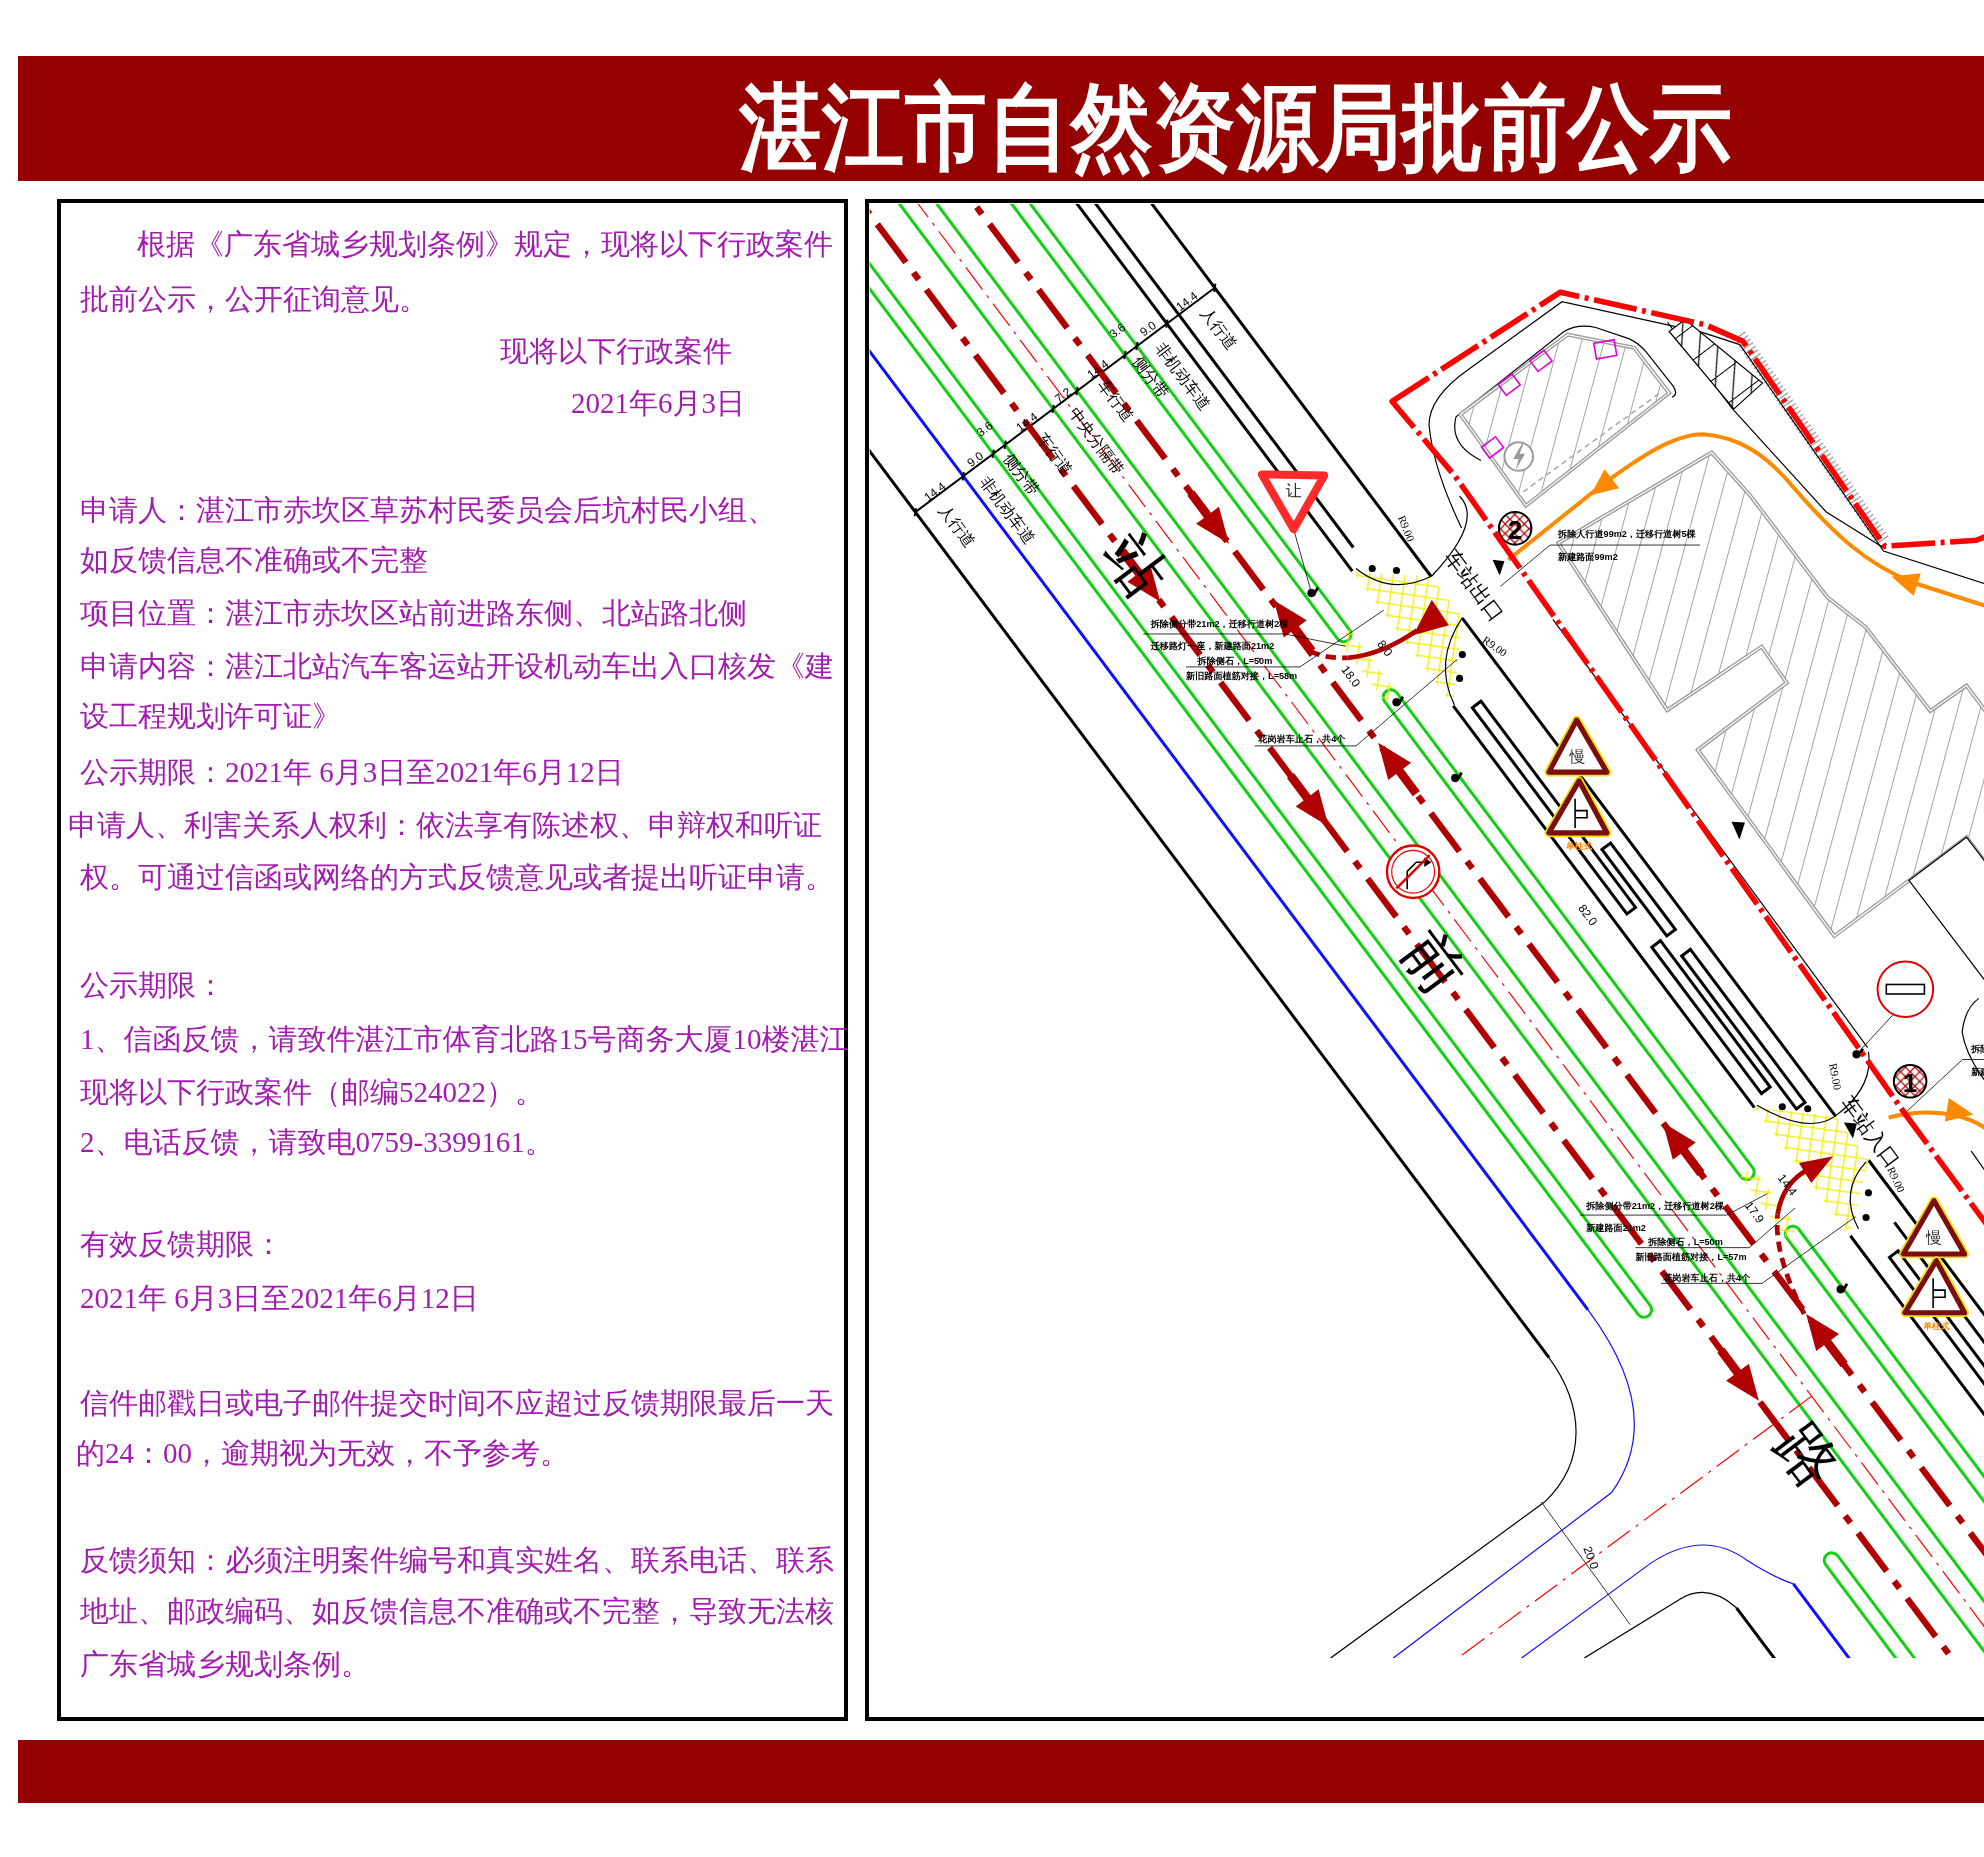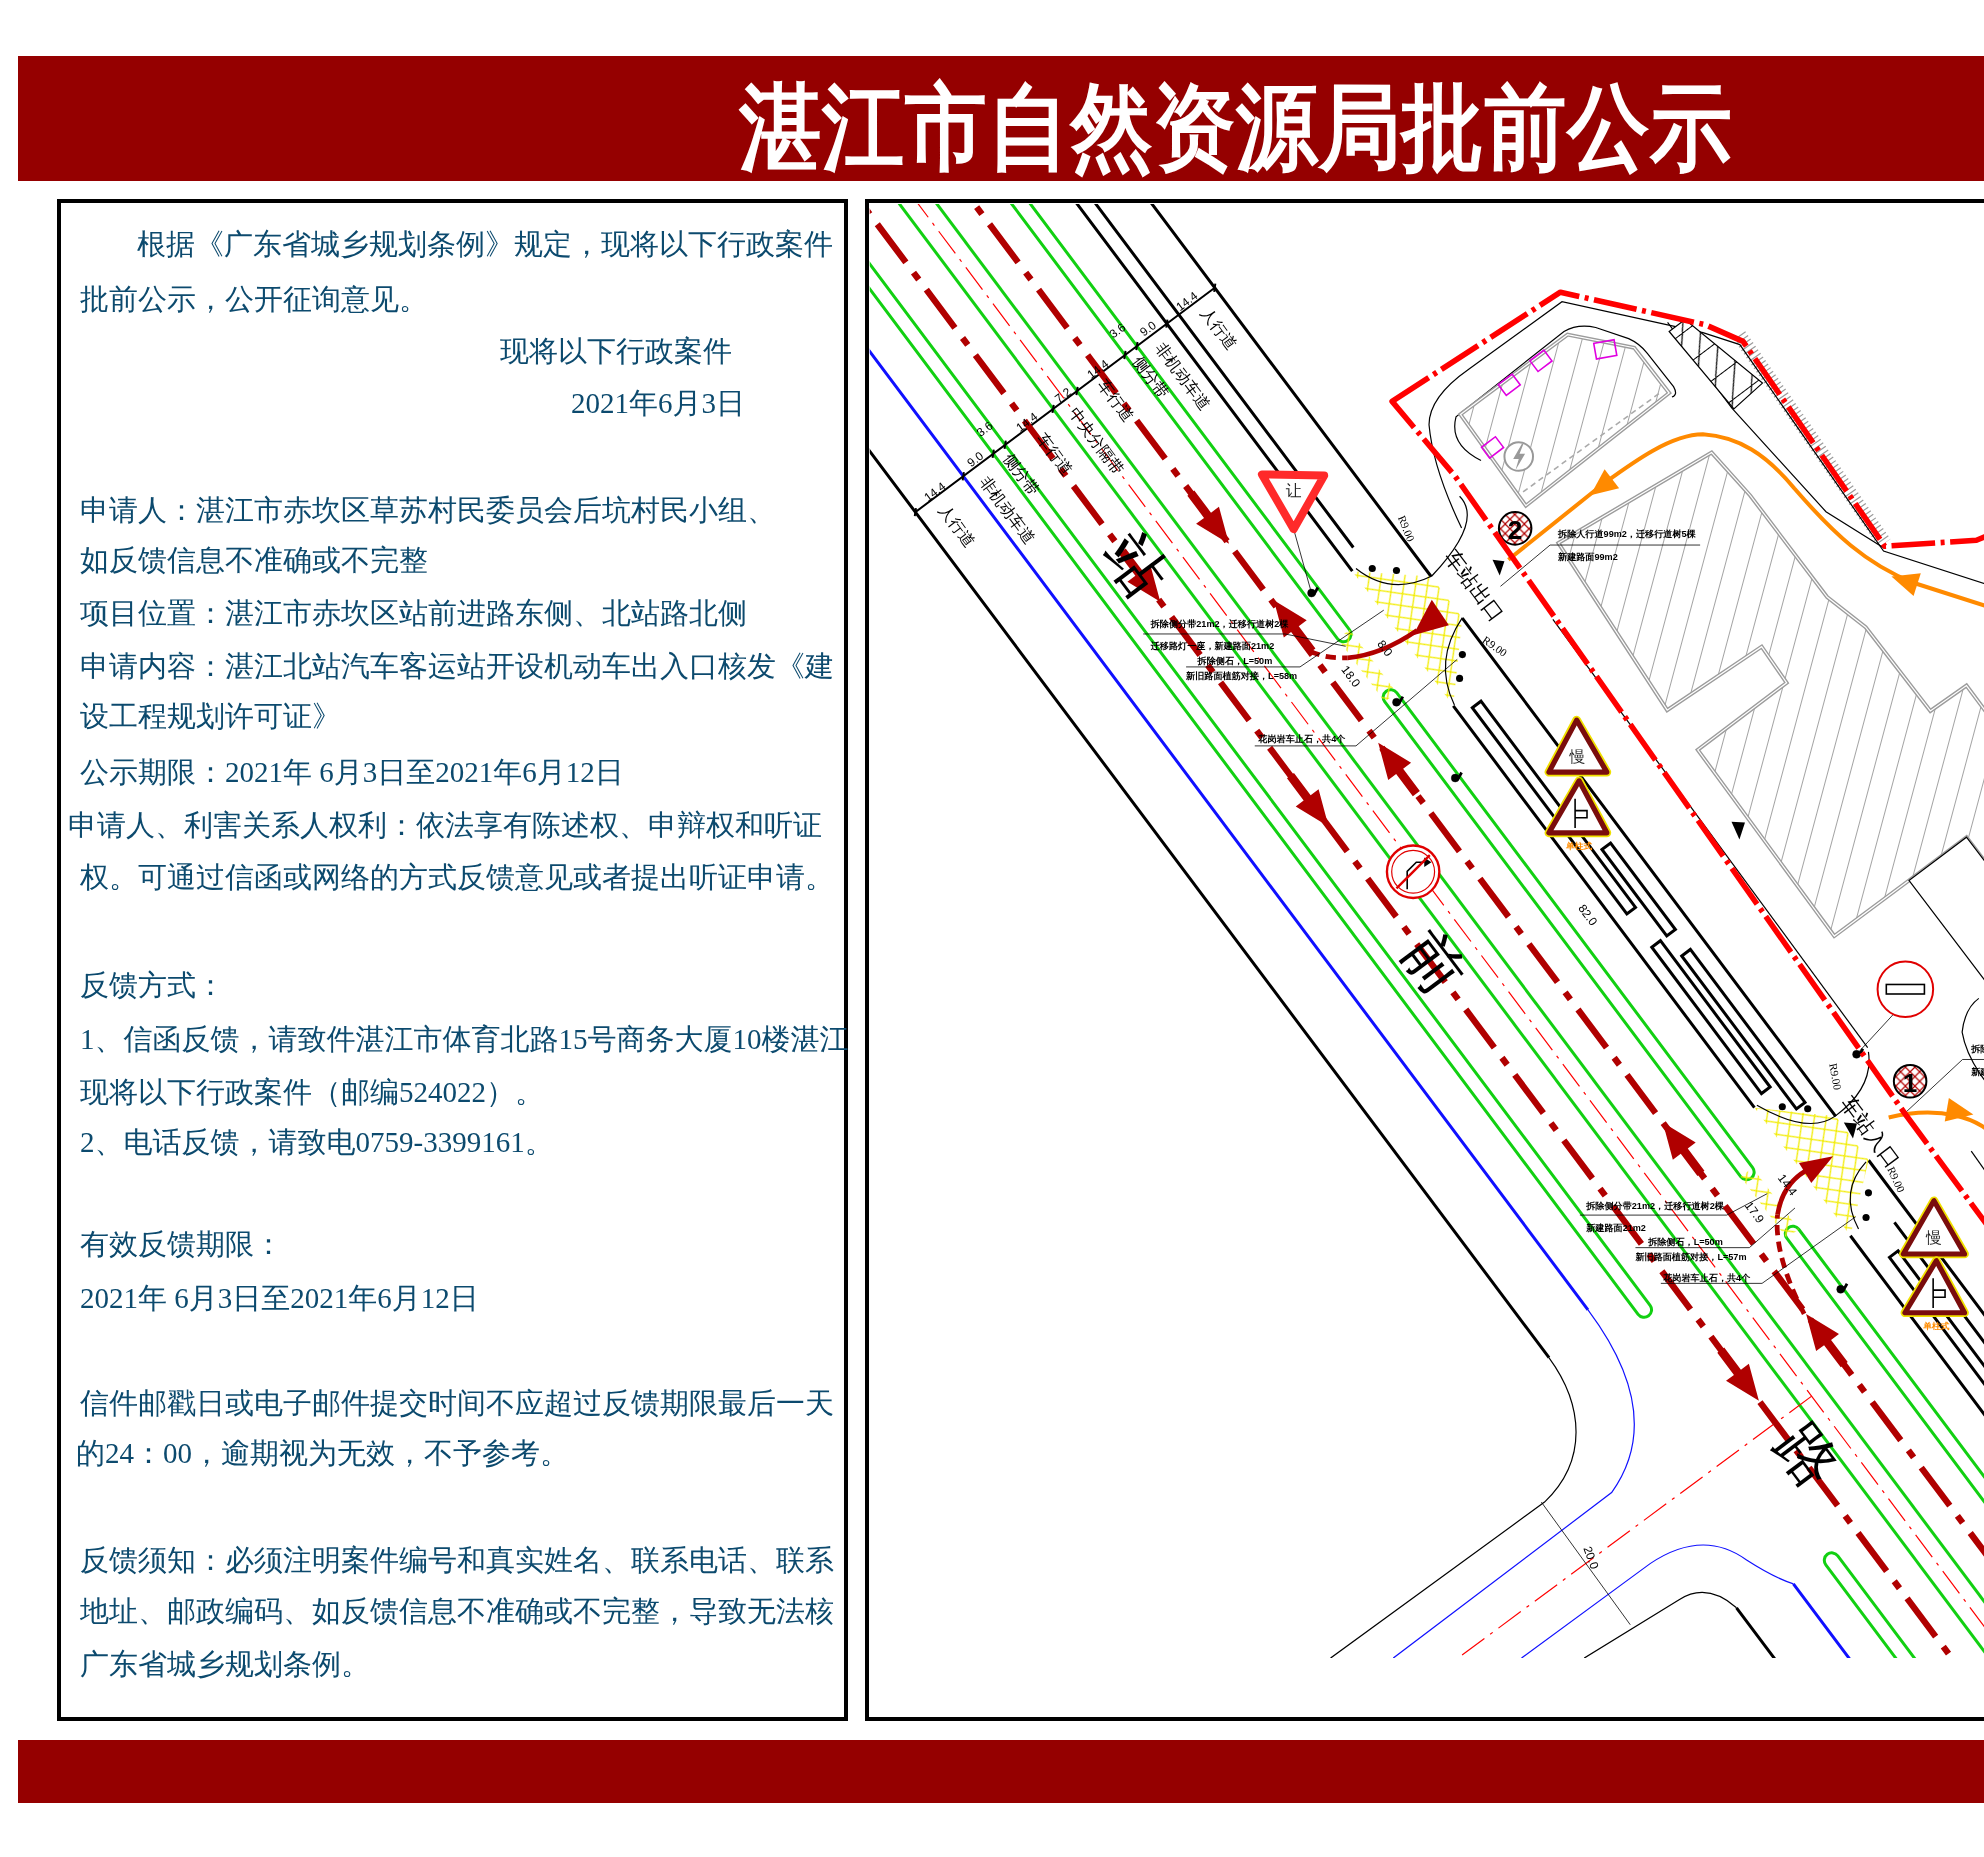--- a/index.html
+++ b/index.html
@@ -4,21 +4,21 @@
 <style>
 html,body{margin:0;padding:0;background:#ffffff;}
 body{width:2629px;height:1857px;position:relative;overflow:hidden;}
 .banner{position:absolute;background:#950000;}
 .hdr{left:18px;top:56px;width:2468px;height:125px;display:flex;align-items:center;justify-content:center;}
 .hdr-title{color:#ffffff;font-family:"DejaVu Sans","Liberation Sans",sans-serif;font-weight:bold;font-size:82px;line-height:1;letter-spacing:0.8px;white-space:nowrap;transform:translate(-16px,8.7px) scaleY(1.15);}
 .ftr{left:18px;top:1740px;width:2468px;height:63px;}
 .frame{position:absolute;border:4.8px solid #000;box-sizing:border-box;}
 .notice-frame{left:57px;top:199px;width:791px;height:1522px;}
 .map-frame{left:865px;top:199px;width:1583px;height:1522px;}
-.nl{position:absolute;font-family:"Liberation Serif","DejaVu Serif",serif;font-size:29px;line-height:32px;height:32px;color:#0c4a6e;white-space:nowrap;}
+.nl{position:absolute;font-family:"Liberation Serif","DejaVu Serif",serif;font-size:29px;line-height:32px;height:32px;color:#a21caf;white-space:nowrap;}
 svg.plan{position:absolute;left:0;top:0;}
 .rc *{vector-effect:non-scaling-stroke;}
 .t-road{font-family:"Liberation Serif","DejaVu Serif",serif;font-size:150px;fill:#000;}
 .t-xs{font-family:"Liberation Sans","DejaVu Sans",sans-serif;font-size:40px;fill:#000;}
 .t-num{font-family:"Liberation Sans","DejaVu Sans",sans-serif;font-size:30px;fill:#000;}
 .t-ann{font-family:"Liberation Sans","DejaVu Sans",sans-serif;font-size:23px;font-weight:bold;fill:#000;}
 .t-r{font-family:"Liberation Serif","DejaVu Serif",serif;font-size:28px;fill:#000;}
 .t-gate{font-family:"Liberation Sans","DejaVu Sans",sans-serif;font-size:52px;fill:#000;}
 .t-mark{font-family:"Liberation Sans","DejaVu Sans",sans-serif;font-size:66px;font-weight:bold;fill:#000;}
 .t-sign{font-family:"Liberation Sans","DejaVu Sans",sans-serif;font-size:40px;fill:#222;}
@@ -389,21 +389,21 @@
 
   <div class="nl" style="left:80px;top:494px">申请人：湛江市赤坎区草苏村民委员会后坑村民小组、</div>
   <div class="nl" style="left:80px;top:544px">如反馈信息不准确或不完整</div>
   <div class="nl" style="left:80px;top:597px">项目位置：湛江市赤坎区站前进路东侧、北站路北侧</div>
   <div class="nl" style="left:80px;top:650px">申请内容：湛江北站汽车客运站开设机动车出入口核发《建</div>
   <div class="nl" style="left:80px;top:700px">设工程规划许可证》</div>
   <div class="nl" style="left:80px;top:756px">公示期限：2021年 6月3日至2021年6月12日</div>
   <div class="nl" style="left:68px;top:809px">申请人、利害关系人权利：依法享有陈述权、申辩权和听证</div>
   <div class="nl" style="left:80px;top:861px">权。可通过信函或网络的方式反馈意见或者提出听证申请。</div>
 
-  <div class="nl" style="left:80px;top:969px">反馈方式：</div>
+  <div class="nl" style="left:80px;top:969px">公示期限：</div>
   <div class="nl" style="left:80px;top:1023px">1、信函反馈，请致件湛江市体育北路15号商务大厦10楼湛江</div>
   <div class="nl" style="left:80px;top:1076px">现将以下行政案件（邮编524022）。</div>
   <div class="nl" style="left:80px;top:1126px">2、电话反馈，请致电0759-3399161。</div>
 
   <div class="nl" style="left:80px;top:1228px">有效反馈期限：</div>
   <div class="nl" style="left:80px;top:1282px">2021年 6月3日至2021年6月12日</div>
 
   <div class="nl" style="left:80px;top:1387px">信件邮戳日或电子邮件提交时间不应超过反馈期限最后一天</div>
   <div class="nl" style="left:76px;top:1437px">的24：00，逾期视为无效，不予参考。</div>
 

